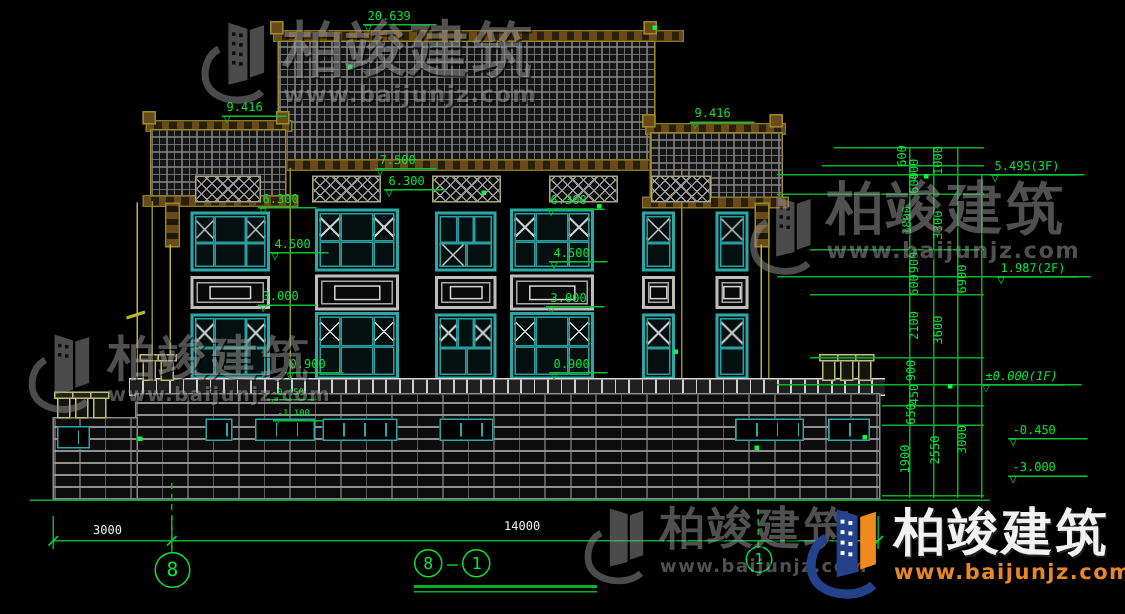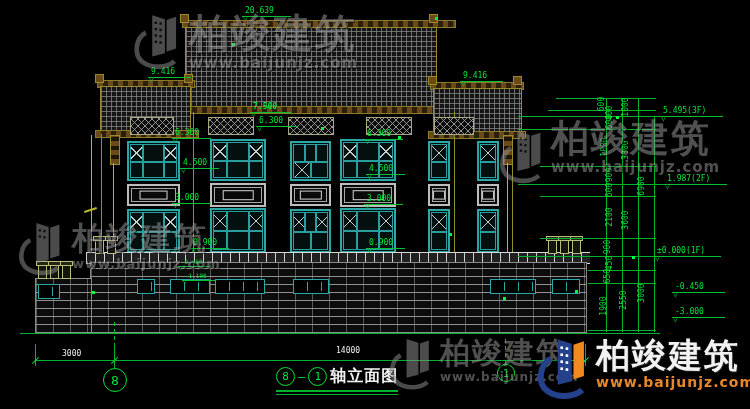--- a/index.html
+++ b/index.html
@@ -317,40 +317,39 @@
   </div>
   <div class="gdash" style="left:505px;top:336px;height:28px;"></div>
   <div class="bubble" style="left:497px;top:364px;width:16px;height:16px;font-size:10px;">
     <span>1</span>
   </div>
 
   <div class="titlebar" style="left:276px;top:366px;">
     <span class="tb">8</span>
     <span class="tdash">—</span>
     <span class="tb">1</span>
-    <span class="ttext">轴立面图</span>
   </div>
   <div class="gline" style="left:276px;top:390px;width:122px;height:2px;"></div>
   <div class="gline" style="left:276px;top:394px;width:122px;height:1px;"></div>
 
   <div id="labels" class="abs" style="left:0;top:0;width:750px;height:409px;">
       <div class="elev" style="left: 242px; top: 7px;">
         <span class="eline" style="width: 44px;">20.639</span>
         <span class="etri">▽</span>
       </div>
       <div class="elev" style="left: 148px; top: 68px;">
         <span class="eline" style="width: 38px;">9.416</span>
         <span class="etri">▽</span>
       </div>
       <div class="elev" style="left: 460px; top: 72px;">
         <span class="eline" style="width: 38px;">9.416</span>
         <span class="etri">▽</span>
       </div>
       <div class="elev" style="left: 250px; top: 103px;">
-        <span class="eline" style="width: 36px; font-weight: bold;">7.500</span>
+        <span class="eline" style="width: 36px;">7.500</span>
         <span class="etri">▽</span>
       </div>
       <div class="elev" style="left: 256px; top: 117px;">
         <span class="eline" style="width: 36px;">6.300</span>
         <span class="etri">▽</span>
       </div>
       <div class="elev" style="left: 172px; top: 129px;">
         <span class="eline" style="width: 34px;">6.300</span>
         <span class="etri">▽</span>
       </div>
@@ -391,21 +390,21 @@
         <span class="etri">▽</span>
       </div>
       <div class="elev" style="left: 660px; top: 107px;">
         <span class="eline" style="width: 58px;">5.495(3F)</span>
         <span class="etri">▽</span>
       </div>
       <div class="elev" style="left: 664px; top: 175px;">
         <span class="eline" style="width: 58px;">1.987(2F)</span>
         <span class="etri">▽</span>
       </div>
-      <div class="elev" style="left: 654px; top: 247px;">
+      <div class="elev" style="left: 654px; top: 247px; font-style: italic;">
         <span class="eline" style="width: 62px;">±0.000(1F)</span>
         <span class="etri">▽</span>
       </div>
       <div class="elev" style="left: 672px; top: 283px;">
         <span class="eline" style="width: 48px;">-0.450</span>
         <span class="etri">▽</span>
       </div>
       <div class="elev" style="left: 672px; top: 308px;">
         <span class="eline" style="width: 48px;">-3.000</span>
         <span class="etri">▽</span>

